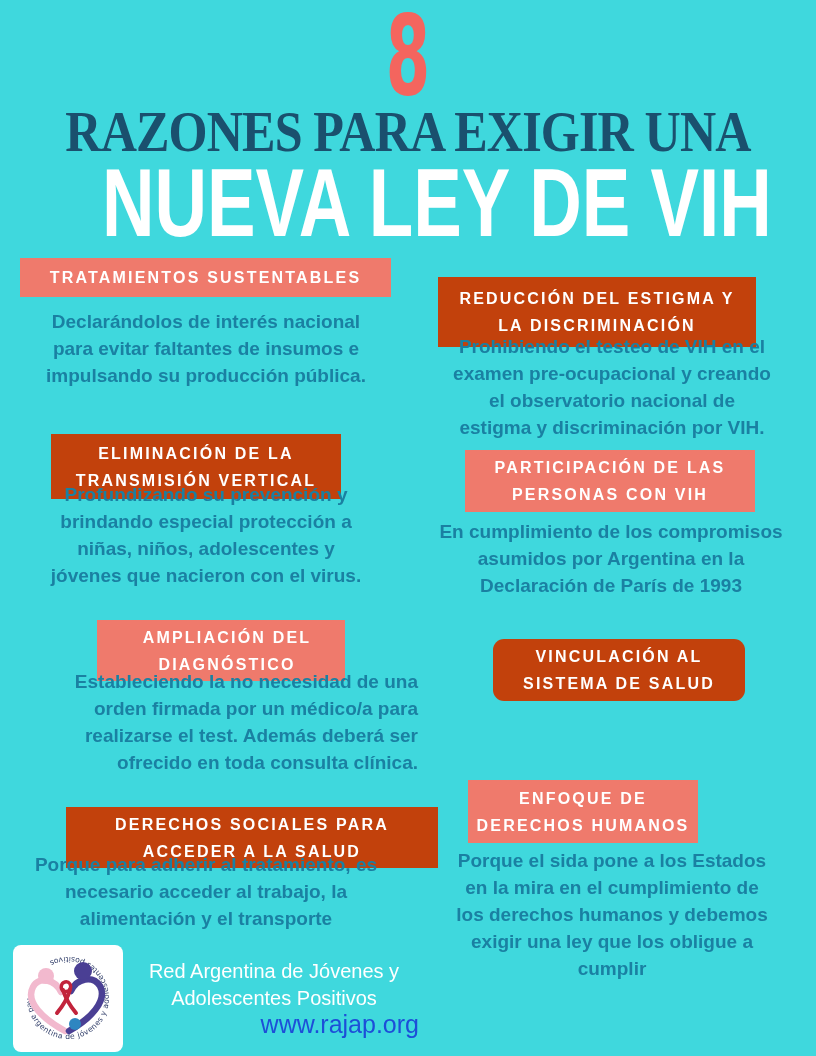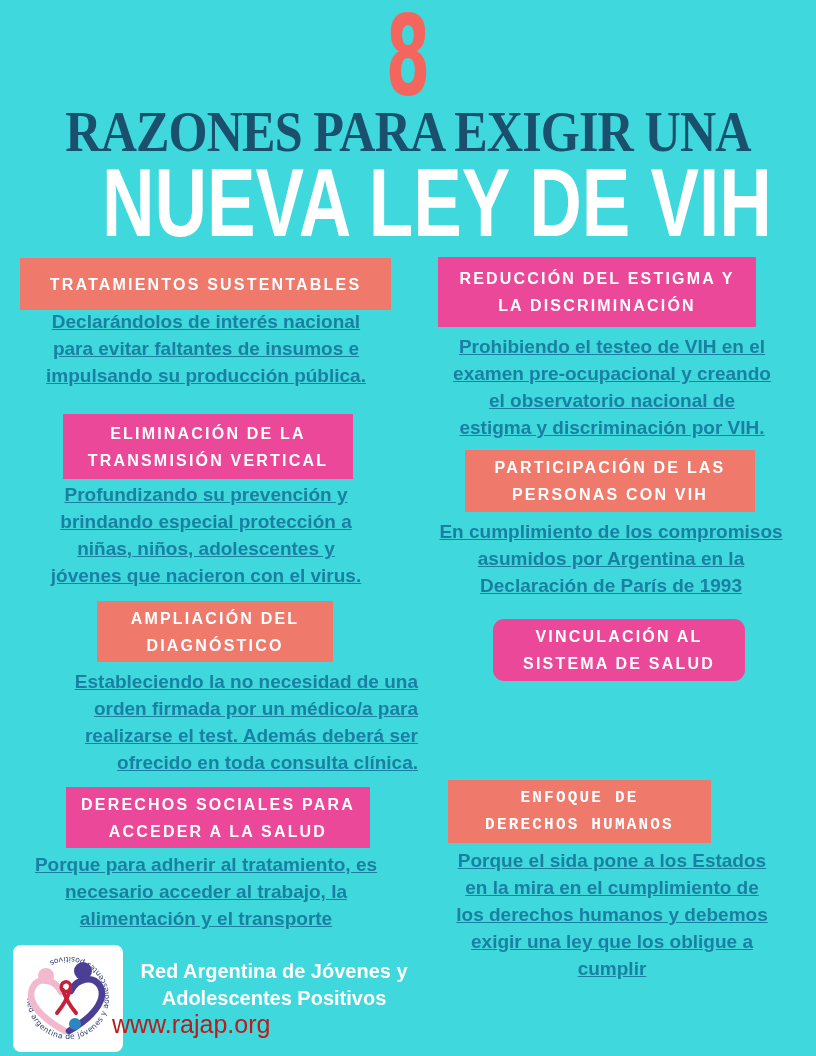--- a/index.html
+++ b/index.html
@@ -29,60 +29,60 @@
     color:#FFFFFF; transform:scaleX(0.75); white-space:nowrap;
   }
 
   
   .banner {
     position:absolute; display:flex; align-items:center; justify-content:center;
     color:#FFFFFF; font-weight:bold; font-size:16px; line-height:27px;
     letter-spacing:2.2px; text-align:center; white-space:pre-line;
   }
   .coral { background:#EF7A6C; }
-  .navy  { background:#ec4899; }
+  .navy  { background:#c2410c;margin-top:20px; }
 
   .body-text {
     position:absolute; margin:0; color:#1A80A2; font-weight:bold;
-    font-size:19px; line-height:27px; text-align:center; white-space:pre-line;text-decoration:underline;
+    font-size:19px; line-height:27px; text-align:center; white-space:pre-line;
   }
 
   
-  #l1t { left:20px;  top:258px; width:371px; height:52px; }
+  #l1t { left:20px;  top:258px; width:371px; height:39px; }
   #l1b { left:8px;   top:308px; width:396px; }
-  #l2t { left:63px;  top:414px; width:290px; height:65px; }
+  #l2t { left:51px;  top:414px; width:290px; height:65px; }
   #l2b { left:8px;   top:481px; width:396px; }
-  #l3t { left:97px;  top:601px; width:236px; height:61px; }
+  #l3t { left:97px;  top:620px; width:236px; height:61px;padding-left:12px; }
   #l3b { left:10px;   top:668px; width:408px;text-align:right; }
-  #l4t { left:66px;  top:787px; width:304px; height:61px; }
+  #l4t { left:66px;  top:787px; width:372px; height:61px; }
   #l4b { left:2px;   top:851px; width:408px;text-align:center; }
 
   
   #r1t { left:438px; top:257px; width:318px; height:70px; }
   #r1b { left:416px; top:333px; width:392px; }
   #r2t { left:465px; top:450px; width:290px; height:62px; }
   #r2b { left:412px; top:518px; width:398px; }
   #r3t { left:493px; top:619px; width:252px; height:62px;border-radius:11px; }
   #r3b { left:416px; top:672px; width:392px; }
-  #r4t { left:448px; top:780px; width:263px; height:63px;font-family:Liberation Mono, monospace; }
+  #r4t { left:468px; top:780px; width:230px; height:63px; }
   #r4b { left:414px; top:847px; width:396px; }
 
   
   #logo-box {
     position:absolute; left:13px; top:945px; width:110px; height:107px;
     background:#FFFFFF; border-radius:8px;
   }
   #org-name {
     position:absolute; left:128px; top:958px; width:292px;
-    color:#FFFFFF; font-weight:bold; font-size:20px; line-height:27px;
+    color:#FFFFFF; font-weight:normal; font-size:20px; line-height:27px;
     text-align:center; white-space:pre-line;
   }
   #site-url {
-    position:absolute; left:112px; top:1010px; width:292px;
-    color:#b91c1c; font-size:25px; line-height:28px; text-align:left;
+    position:absolute; left:127px; top:1010px; width:292px;
+    color:#1d4ed8; font-size:25px; line-height:28px; text-align:right;
   }
 </style>
 </head>
 <body>
 
 <div class="poster">
 
   <div id="big-number">8</div>
   <div id="header-subtitle">RAZONES PARA EXIGIR UNA</div>
   <div id="main-title">NUEVA LEY DE VIH</div>

